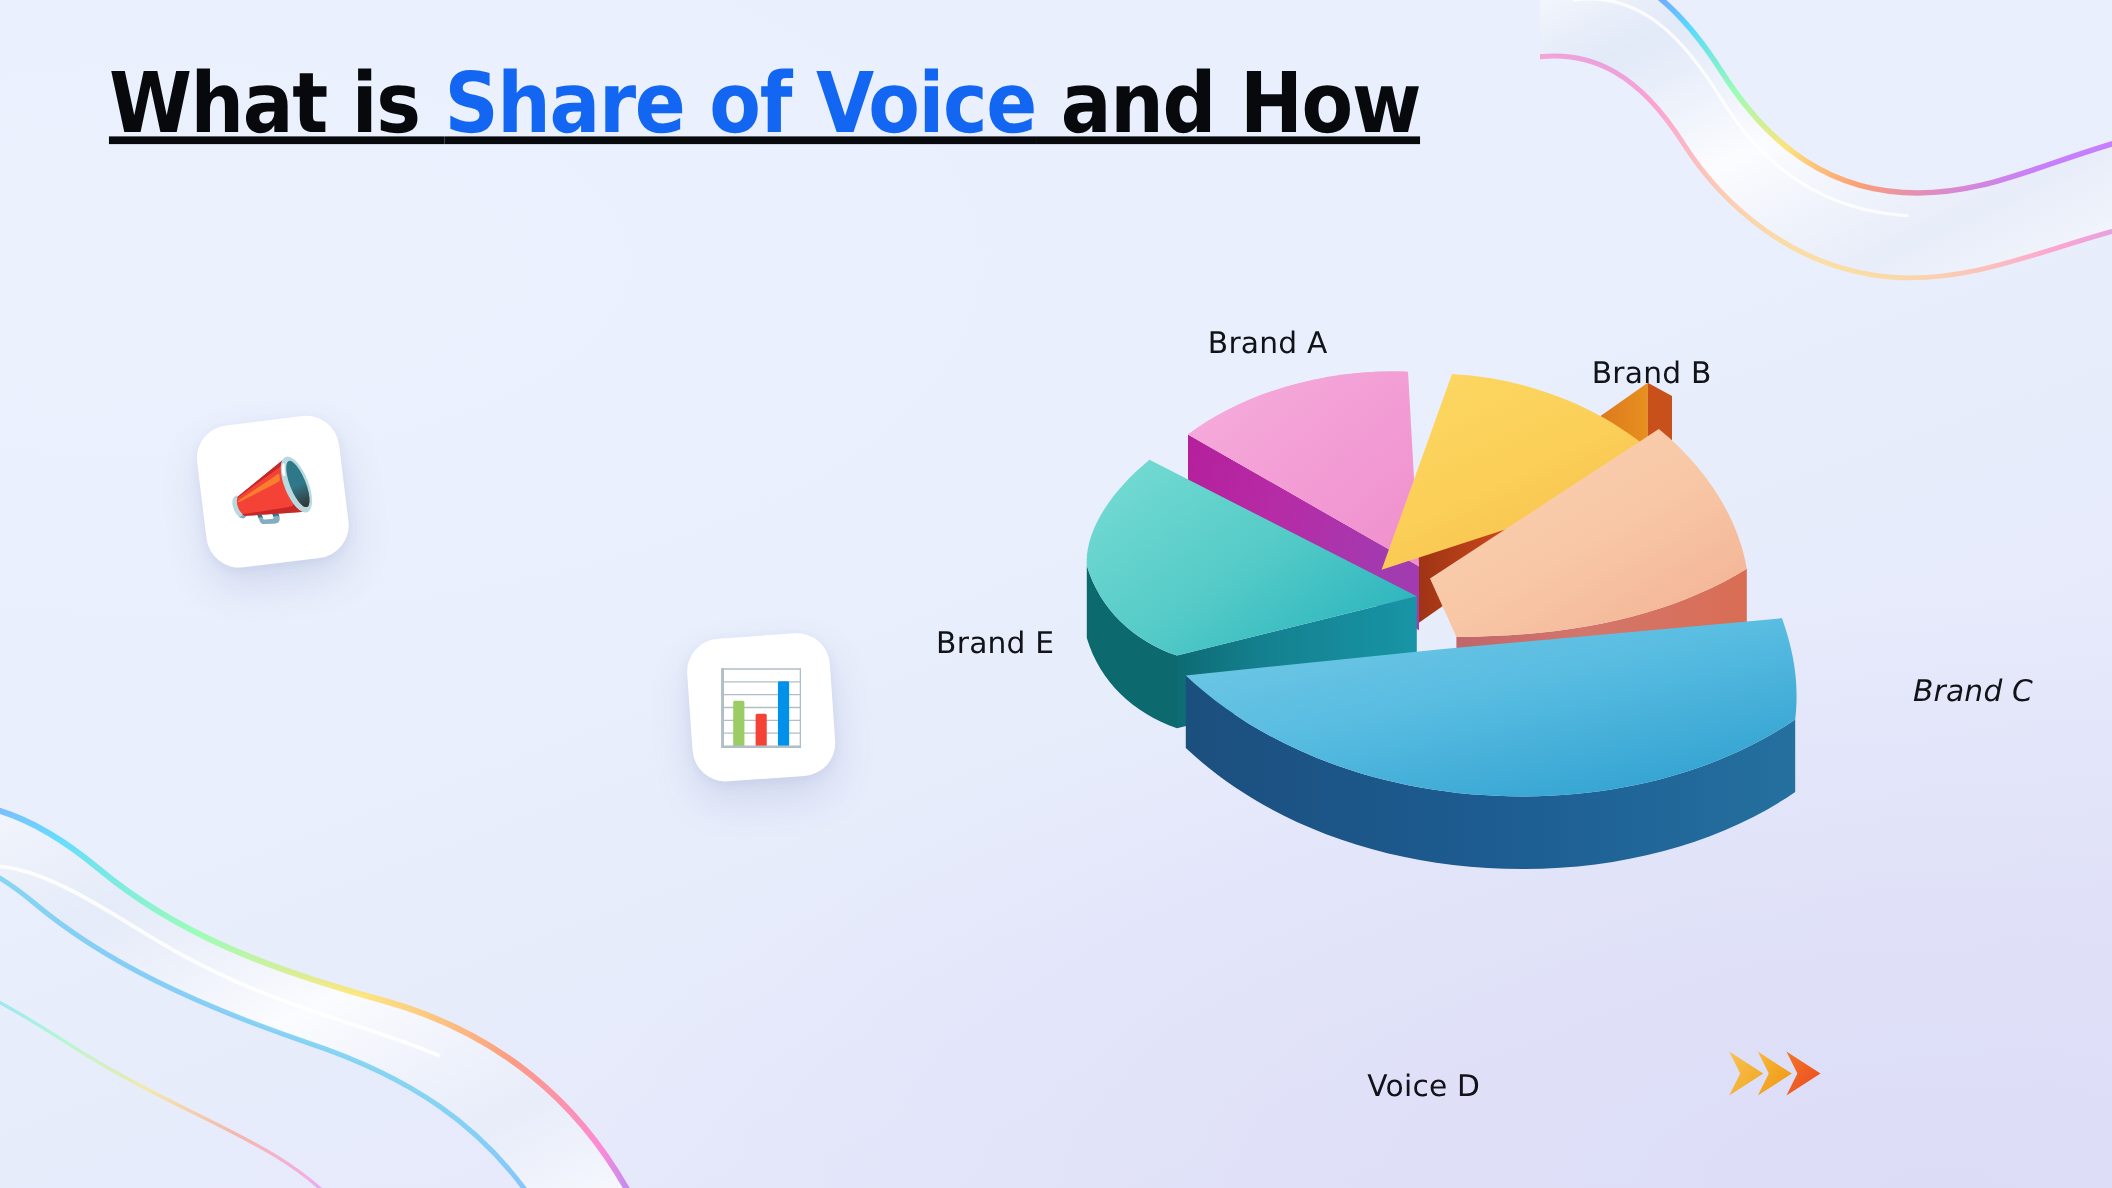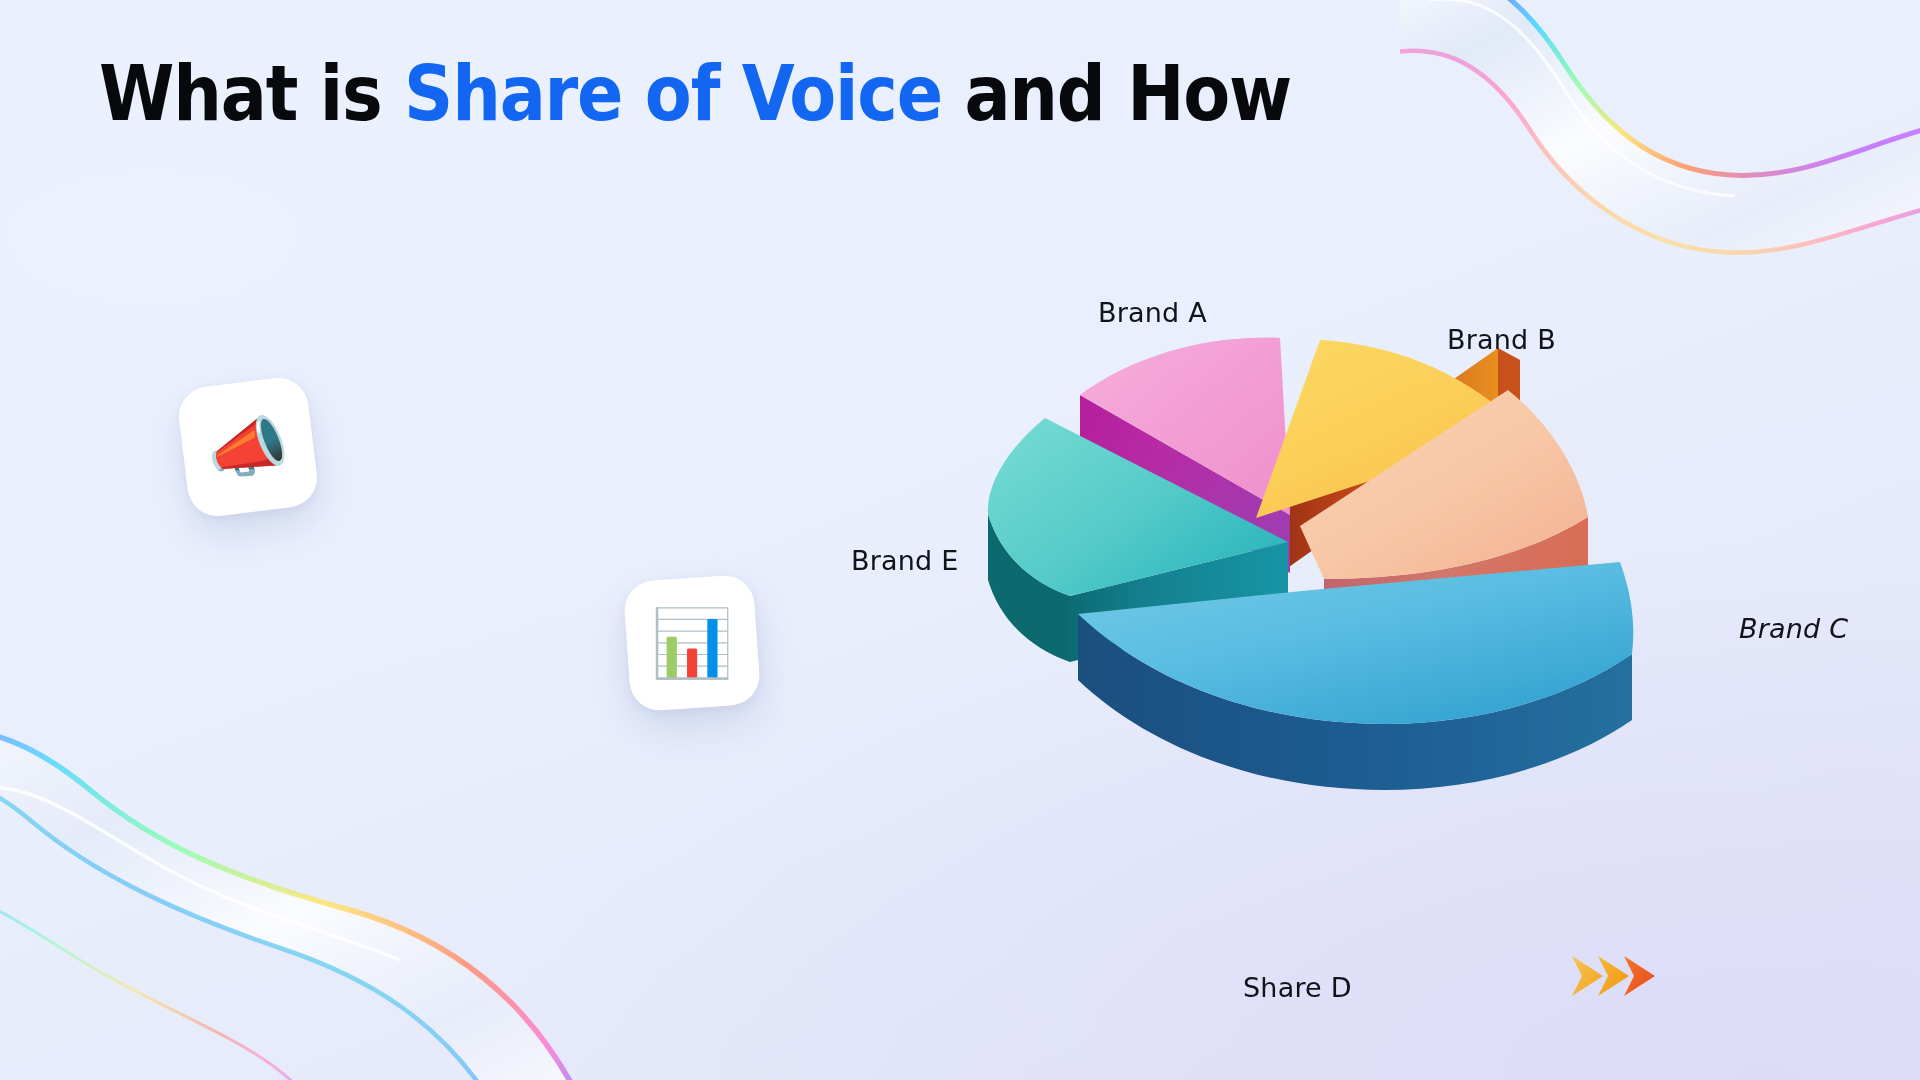--- a/index.html
+++ b/index.html
@@ -21,20 +21,21 @@
 
   
   .title{
     position:absolute; left:0; top:55px; width:1390px;
     text-align:center;
     font-size:76px; line-height:1.03;
     font-weight:800; letter-spacing:-1.2px;
     color:#07090c;
     font-family:"DejaVu Sans","Liberation Sans",sans-serif;
     font-stretch:condensed;
+    text-decoration:underline;
   }
   .title .ln{ display:block; }
   .title .hl{ color:#1266f1; }
 
   
   .glass{ position:absolute; pointer-events:none; }
   #glass-tr{ right:-40px; top:-30px; width:560px; height:290px; }
   #glass-bl{ left:-120px; top:630px; width:820px; height:470px; }
 
   
@@ -60,21 +61,21 @@
   .pie-label{
     position:absolute;
     font-family:"DejaVu Sans","Liberation Sans",sans-serif;
     font-size:27px; font-weight:400; color:#111318;
     letter-spacing:.2px; white-space:nowrap;
   }
   #label-a{ left:1098px; top:297px; }
   #label-b{ left:1447px; top:324px; }
   #label-c{ left:1739px; top:613px;font-style:italic; }
   #label-d{ left:1243px; top:972px; }
-  #label-e{ left:851px; top:545px; }
+  #label-e{ left:851px; top:570px; }
 
   
   #arrows{ position:absolute; left:1570px; top:952px; width:120px; height:48px; }
 </style>
 </head>
 <body>
 
 <div id="stage">
 
   <svg class="glass" id="glass-tr" viewBox="0 0 560 290" xmlns="http://www.w3.org/2000/svg">
@@ -250,21 +251,21 @@
 
       <path d="M 85 128 C 46 160 26 196 28 224 C 40 264 70 292 110 306 L 328 252 Z" fill="url(#eTop)"></path>
 
       <path d="M 118 324 C 190 392 300 434 424 434 C 520 434 608 408 672 364 C 676 330 670 300 660 272 L 352 300 Z" fill="url(#dTop)"></path>
     </svg>
   </div>
 
   <div class="pie-label" id="label-a">Brand A</div>
   <div class="pie-label" id="label-b">Brand B</div>
   <div class="pie-label" id="label-c">Brand C</div>
-  <div class="pie-label" id="label-d">Share D</div>
+  <div class="pie-label" id="label-d">Voice D</div>
   <div class="pie-label" id="label-e">Brand E</div>
 
   <svg id="arrows" viewBox="0 0 120 48" xmlns="http://www.w3.org/2000/svg">
     <defs>
       <linearGradient id="ar1" x1="0" y1="0" x2="1" y2="1">
         <stop offset="0%" stop-color="#f7c252"></stop>
           <stop offset="100%" stop-color="#f2a521"></stop>
       </linearGradient>
       <linearGradient id="ar2" x1="0" y1="0" x2="1" y2="1">
         <stop offset="0%" stop-color="#f7b93b"></stop>

